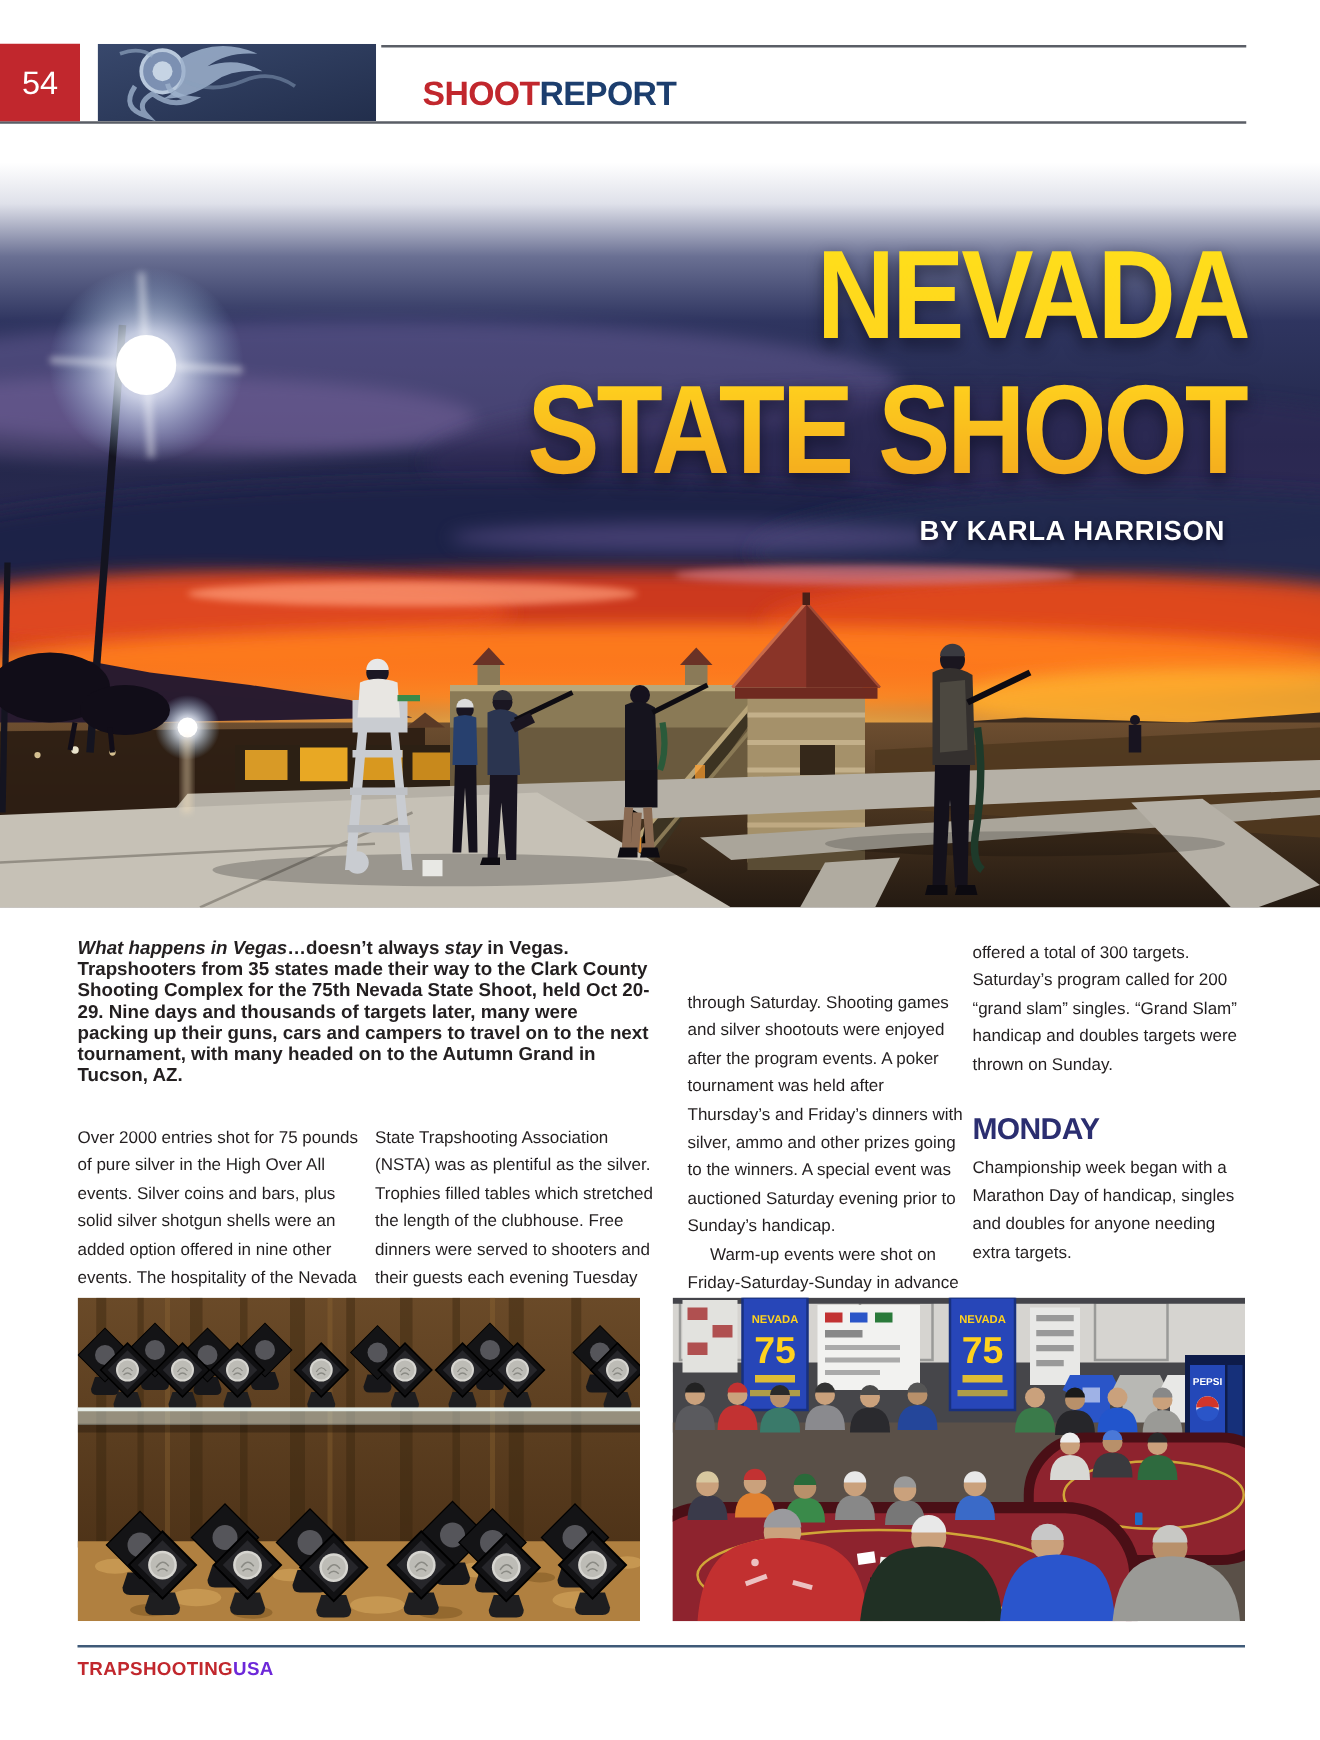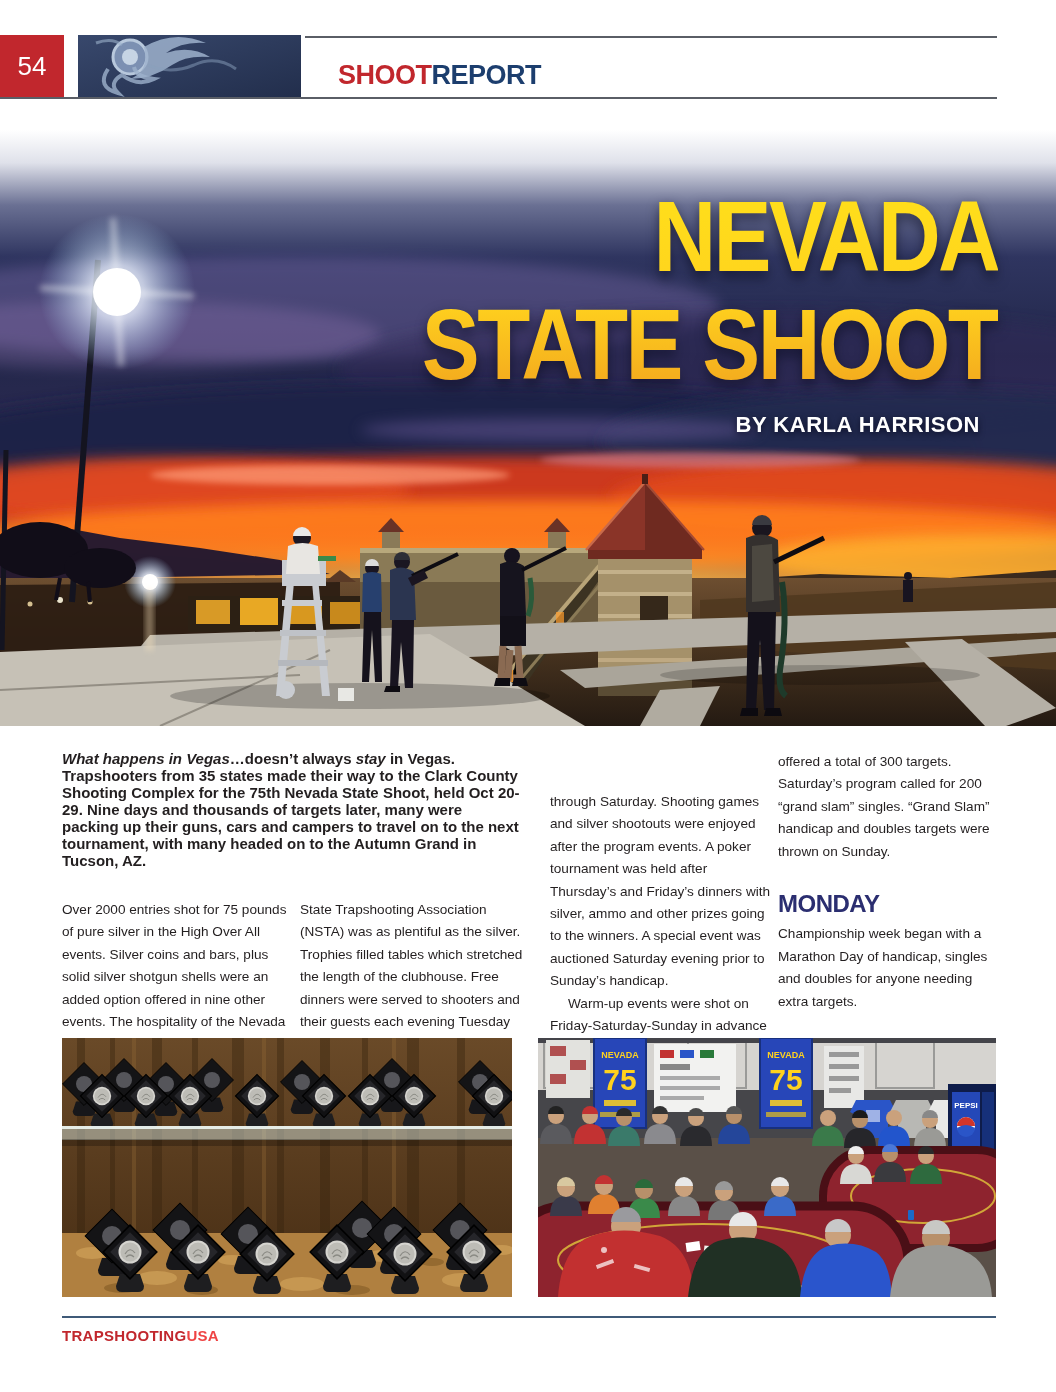--- a/index.html
+++ b/index.html
@@ -45,21 +45,21 @@
 
   
   .photo{position:absolute;top:1038px;height:259px;overflow:hidden;}
   .photo-left{left:62px;width:450px;}
   .photo-right{left:538px;width:458px;}
 
   
   .footer-rule{position:absolute;left:62px;top:1316px;width:934px;height:2px;background:#3f5a78;}
   .footer-brand{position:absolute;left:62px;top:1327px;font-size:15px;font-weight:700;letter-spacing:.3px;}
   .footer-brand .b1{color:#c1272d;}
-  .footer-brand .b2{color:#ef4444;}
+  .footer-brand .b2{color:#6d28d9;}
 </style>
 </head>
 <body>
 
 <div class="page">
 
   <div class="rule rule-top"></div>
   <div class="rule rule-header-bottom"></div>
 
   <div class="pagenum-box">

